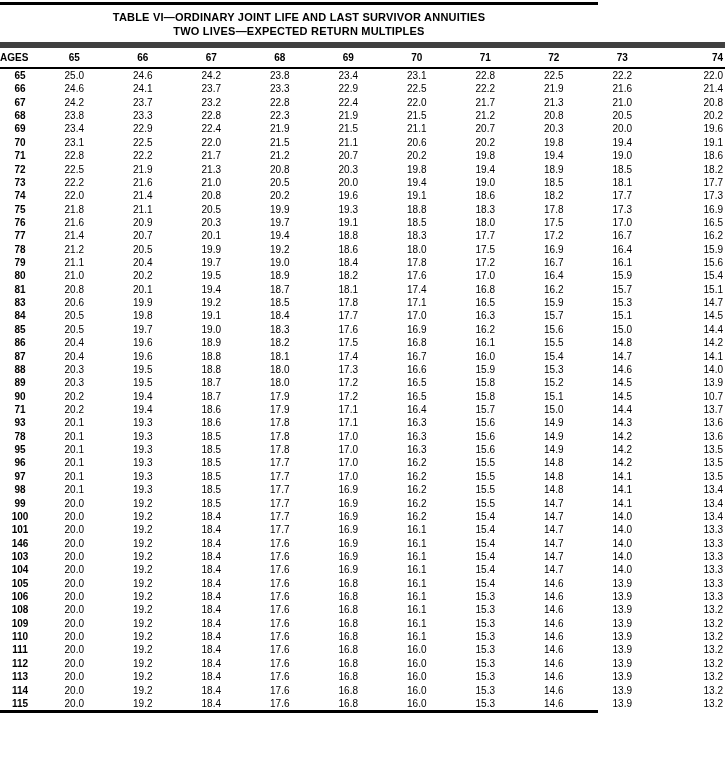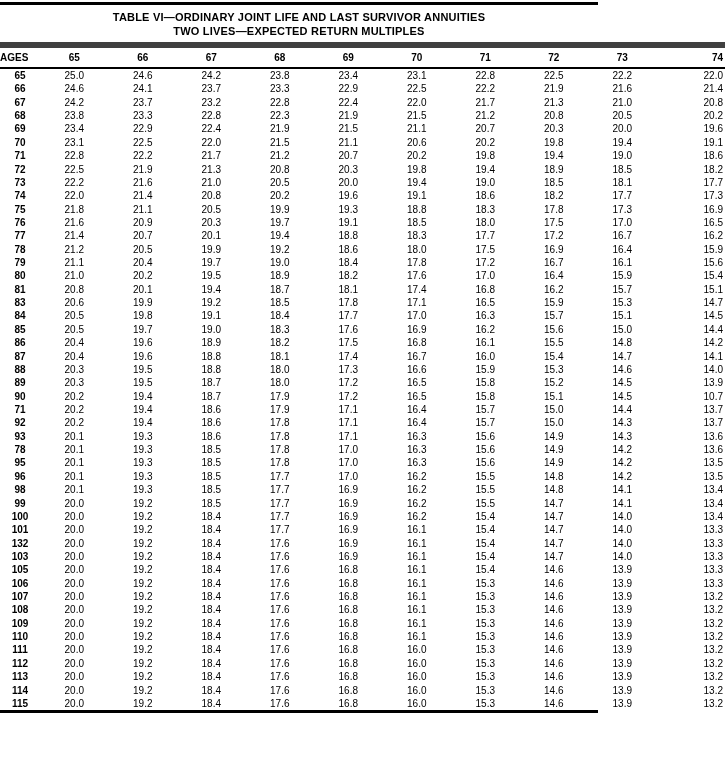--- a/index.html
+++ b/index.html
@@ -450,33 +450,20 @@
           <td>18.6</td>
           <td>17.9</td>
           <td>17.1</td>
           <td>16.4</td>
           <td>15.7</td>
           <td>15.0</td>
           <td>14.4</td>
           <td class="c-lastcell">13.7</td>
         </tr>
         <tr>
-          <td class="c-agecell">92</td>
-          <td>20.2</td>
-          <td>19.4</td>
-          <td>18.6</td>
-          <td>17.8</td>
-          <td>17.1</td>
-          <td>16.4</td>
-          <td>15.7</td>
-          <td>15.0</td>
-          <td>14.3</td>
-          <td class="c-lastcell">13.7</td>
-        </tr>
-        <tr>
           <td class="c-agecell">93</td>
           <td>20.1</td>
           <td>19.3</td>
           <td>18.6</td>
           <td>17.8</td>
           <td>17.1</td>
           <td>16.3</td>
           <td>15.6</td>
           <td>14.9</td>
           <td>14.3</td>
@@ -515,20 +502,33 @@
           <td>18.5</td>
           <td>17.7</td>
           <td>17.0</td>
           <td>16.2</td>
           <td>15.5</td>
           <td>14.8</td>
           <td>14.2</td>
           <td class="c-lastcell">13.5</td>
         </tr>
         <tr>
+          <td class="c-agecell">97</td>
+          <td>20.1</td>
+          <td>19.3</td>
+          <td>18.5</td>
+          <td>17.7</td>
+          <td>17.0</td>
+          <td>16.2</td>
+          <td>15.5</td>
+          <td>14.8</td>
+          <td>14.1</td>
+          <td class="c-lastcell">13.5</td>
+        </tr>
+        <tr>
           <td class="c-agecell">98</td>
           <td>20.1</td>
           <td>19.3</td>
           <td>18.5</td>
           <td>17.7</td>
           <td>16.9</td>
           <td>16.2</td>
           <td>15.5</td>
           <td>14.8</td>
           <td>14.1</td>
@@ -567,21 +567,21 @@
           <td>18.4</td>
           <td>17.7</td>
           <td>16.9</td>
           <td>16.1</td>
           <td>15.4</td>
           <td>14.7</td>
           <td>14.0</td>
           <td class="c-lastcell">13.3</td>
         </tr>
         <tr>
-          <td class="c-agecell">132</td>
+          <td class="c-agecell">146</td>
           <td>20.0</td>
           <td>19.2</td>
           <td>18.4</td>
           <td>17.6</td>
           <td>16.9</td>
           <td>16.1</td>
           <td>15.4</td>
           <td>14.7</td>
           <td>14.0</td>
           <td class="c-lastcell">13.3</td>
@@ -593,20 +593,33 @@
           <td>18.4</td>
           <td>17.6</td>
           <td>16.9</td>
           <td>16.1</td>
           <td>15.4</td>
           <td>14.7</td>
           <td>14.0</td>
           <td class="c-lastcell">13.3</td>
         </tr>
         <tr>
+          <td class="c-agecell">104</td>
+          <td>20.0</td>
+          <td>19.2</td>
+          <td>18.4</td>
+          <td>17.6</td>
+          <td>16.9</td>
+          <td>16.1</td>
+          <td>15.4</td>
+          <td>14.7</td>
+          <td>14.0</td>
+          <td class="c-lastcell">13.3</td>
+        </tr>
+        <tr>
           <td class="c-agecell">105</td>
           <td>20.0</td>
           <td>19.2</td>
           <td>18.4</td>
           <td>17.6</td>
           <td>16.8</td>
           <td>16.1</td>
           <td>15.4</td>
           <td>14.6</td>
           <td>13.9</td>
@@ -617,33 +630,20 @@
           <td>20.0</td>
           <td>19.2</td>
           <td>18.4</td>
           <td>17.6</td>
           <td>16.8</td>
           <td>16.1</td>
           <td>15.3</td>
           <td>14.6</td>
           <td>13.9</td>
           <td class="c-lastcell">13.3</td>
-        </tr>
-        <tr>
-          <td class="c-agecell">107</td>
-          <td>20.0</td>
-          <td>19.2</td>
-          <td>18.4</td>
-          <td>17.6</td>
-          <td>16.8</td>
-          <td>16.1</td>
-          <td>15.3</td>
-          <td>14.6</td>
-          <td>13.9</td>
-          <td class="c-lastcell">13.2</td>
         </tr>
         <tr>
           <td class="c-agecell">108</td>
           <td>20.0</td>
           <td>19.2</td>
           <td>18.4</td>
           <td>17.6</td>
           <td>16.8</td>
           <td>16.1</td>
           <td>15.3</td>

